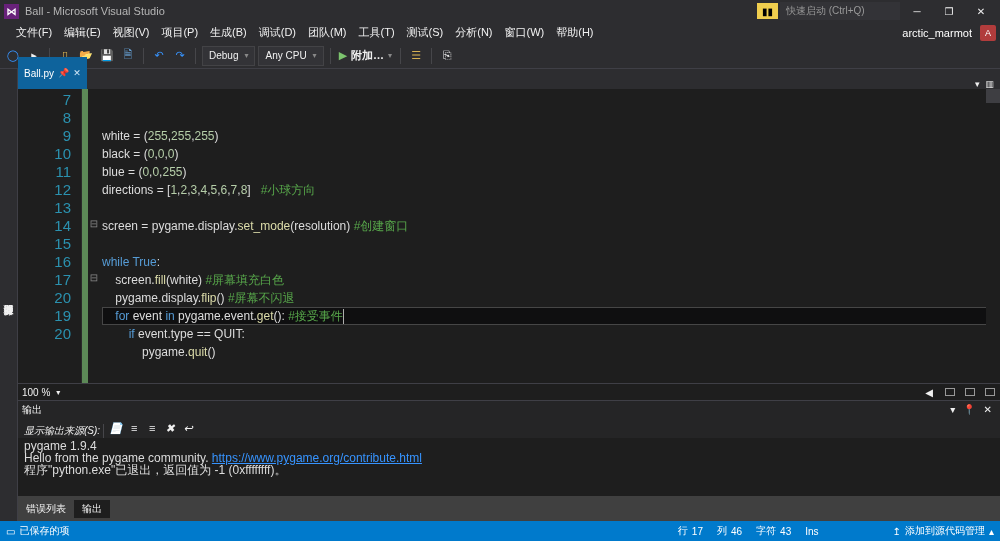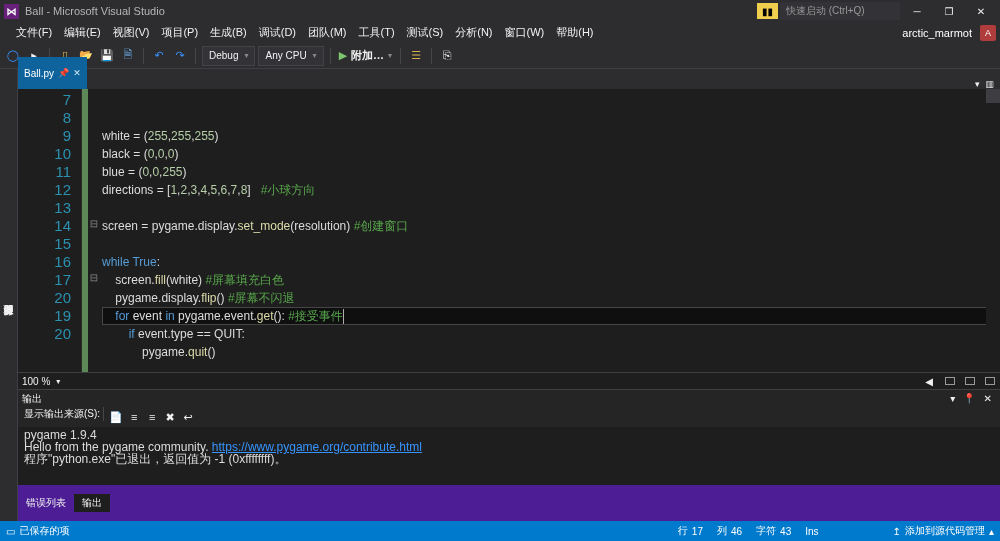--- a/index.html
+++ b/index.html
@@ -56,28 +56,28 @@
 
 .zoom-bar { height: 17px; background: #1e1e1e; border-top: 1px solid #3f3f46; display: flex; align-items: center; font-size: 10px; color: #f1f1f1; padding: 0 4px; gap: 6px; }
 .zoom-bar .icon-tb { width: 14px; height: 14px; display:flex; align-items:center; justify-content:center; cursor: pointer; }
 .zoom-bar .sq { width:10px; height:8px; border:1px solid #999; margin-left:2px; }
 
 .output-panel { background: #252526; border-top: 1px solid #3f3f46; display: flex; flex-direction: column; height: 96px; }
 .out-header { height: 17px; display: flex; align-items: center; padding: 0 4px; color: #f1f1f1; font-size: 10px; }
 .out-header .title { font-size: 10px; }
 .out-header .spacer { flex:1; }
 .out-header .pinx { cursor: pointer; padding: 0 4px; }
-.out-toolbar { height: 20px; display: flex; align-items: flex-start; padding: 0 6px; gap: 0; color: #f1f1f1; font-size: 10px; }
+.out-toolbar { height: 20px; display: flex; align-items: flex-end; padding: 0 6px; gap: 0; color: #f1f1f1; font-size: 10px; font-style: italic; }
 .out-toolbar .sel { background: #333337; border: 1px solid #434346; height: 16px; display:flex; align-items:center; padding: 0 16px 0 6px; position: relative; }
 .out-toolbar .sel:after { content: "▾"; position: absolute; right: 3px; font-size: 8px; color:#888; }
 .out-toolbar .tb-sep { height: 14px; }
 .out-body { flex:1; background:#1e1e1e; color:#dcdcdc; font-family: Consolas, "SimSun", monospace; font-size: 12px; line-height: 12px; padding: 2px 6px; overflow:hidden; }
 .out-body a { color:#3794ff; text-decoration: underline; }
 
-.bottom-tabs { height: 36px; background: #4c1d95; display: flex; align-items: center; }
+.bottom-tabs { height: 25px; background: #404040; display: flex; align-items: center; }
 .bottom-tabs .btab { padding: 2px 8px; font-size: 10px; color: #f1f1f1; cursor: pointer; }
 .bottom-tabs .btab.active { background: #1e1e1e; }
 
 .statusbar { height: 20px; background: #007acc; display: flex; align-items: center; color: #fff; font-size: 10px; padding: 0 6px; gap: 14px; }
 .statusbar .spacer { flex: 1; }
 .statusbar .scell { display: flex; align-items: center; gap: 4px; }
 .statusbar .icon-up { font-size: 10px; }
 </style>
 </head>
 <body>

